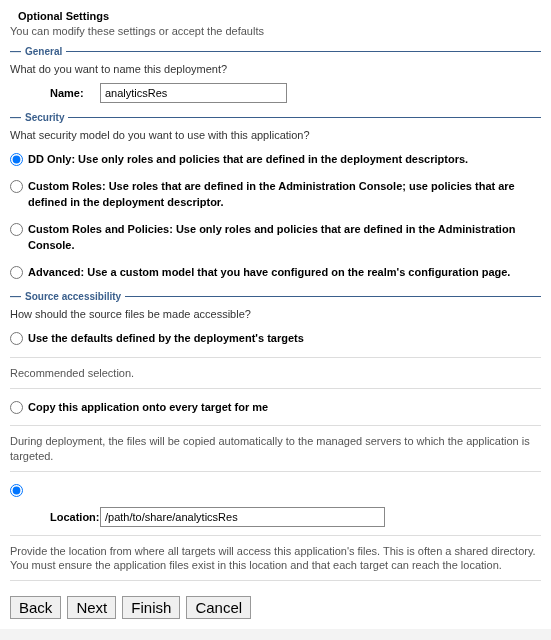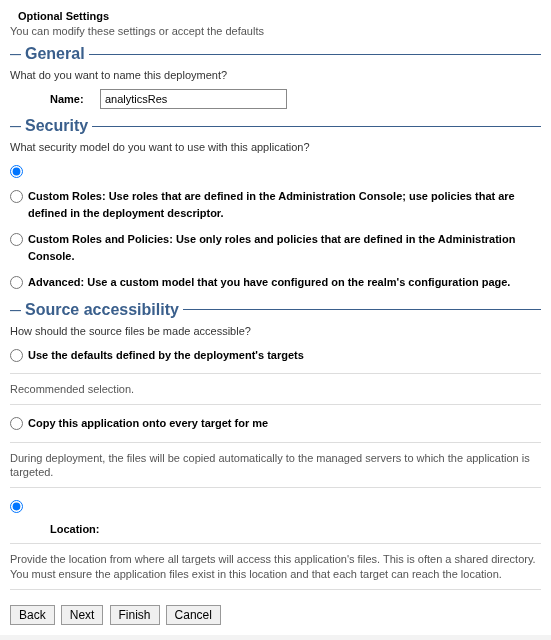--- a/index.html
+++ b/index.html
@@ -17,21 +17,21 @@
     color: #000;
     margin: 5px 0 3px 8px;
   }
   .subtext {
     color: #555;
     margin: 3px 0 8px 0;
   }
   .section-title {
     font-weight: bold;
     color: #3a5f8c;
-    font-size: 16px;
+    font-size: 10px;
     padding: 0 4px 0 0;
     white-space: nowrap;
   }
   .section-header {
     display: flex;
     align-items: center;
     margin: 8px 0 6px 0;
   }
   .section-dash {
     color: #3a5f8c;
@@ -92,21 +92,21 @@
     color: #555;
     margin: 6px 0;
     line-height: 1.3;
   }
   .button-row {
     margin: 15px 0 10px 0;
   }
   .btn {
     background: #f0f0f0;
     border: 1px solid #999;
-    font-size: 12px;
+    font-size: 15px;
     padding: 2px 8px;
     margin-right: 3px;
     cursor: pointer;
     font-family: inherit;
   }
   .footer-bar {
     background: #f3f3f3;
     height: 25px;
     margin: 0 -10px;
   }
@@ -130,20 +130,21 @@
 
 <div class="section-header">
   <span class="section-dash">—</span>
   <span class="section-title">Security</span>
   <span class="section-line"></span>
 </div>
 <div class="prompt">What security model do you want to use with this application?</div>
 
 <div class="radio-row">
   <input type="radio" name="security" checked="" style="">
+  <span class="radio-label">DD Only: Use only roles and policies that are defined in the deployment descriptors.</span>
 </div>
 <div class="radio-row">
   <input type="radio" name="security" style="">
   <span class="radio-label">Custom Roles: Use roles that are defined in the Administration Console; use policies that are defined in the deployment descriptor.</span>
 </div>
 <div class="radio-row">
   <input type="radio" name="security" style="">
   <span class="radio-label">Custom Roles and Policies: Use only roles and policies that are defined in the Administration Console.</span>
 </div>
 <div class="radio-row">
@@ -172,20 +173,21 @@
 </div>
 <hr class="divider">
 <div class="note">During deployment, the files will be copied automatically to the managed servers to which the application is targeted.</div>
 <hr class="divider">
 
 <div class="radio-row">
   <input type="radio" name="source" checked="" style="">
 </div>
 <div class="form-row">
   <span class="form-label">Location:</span>
+  <input type="text" class="text-input wide" value="/path/to/share/analyticsRes" style="">
 </div>
 <hr class="divider">
 <div class="note">Provide the location from where all targets will access this application's files. This is often a shared directory. You must ensure the application files exist in this location and that each target can reach the location.</div>
 <hr class="divider">
 
 <div class="button-row">
   <button class="btn">Back</button>
   <button class="btn">Next</button>
   <button class="btn">Finish</button>
   <button class="btn">Cancel</button>

